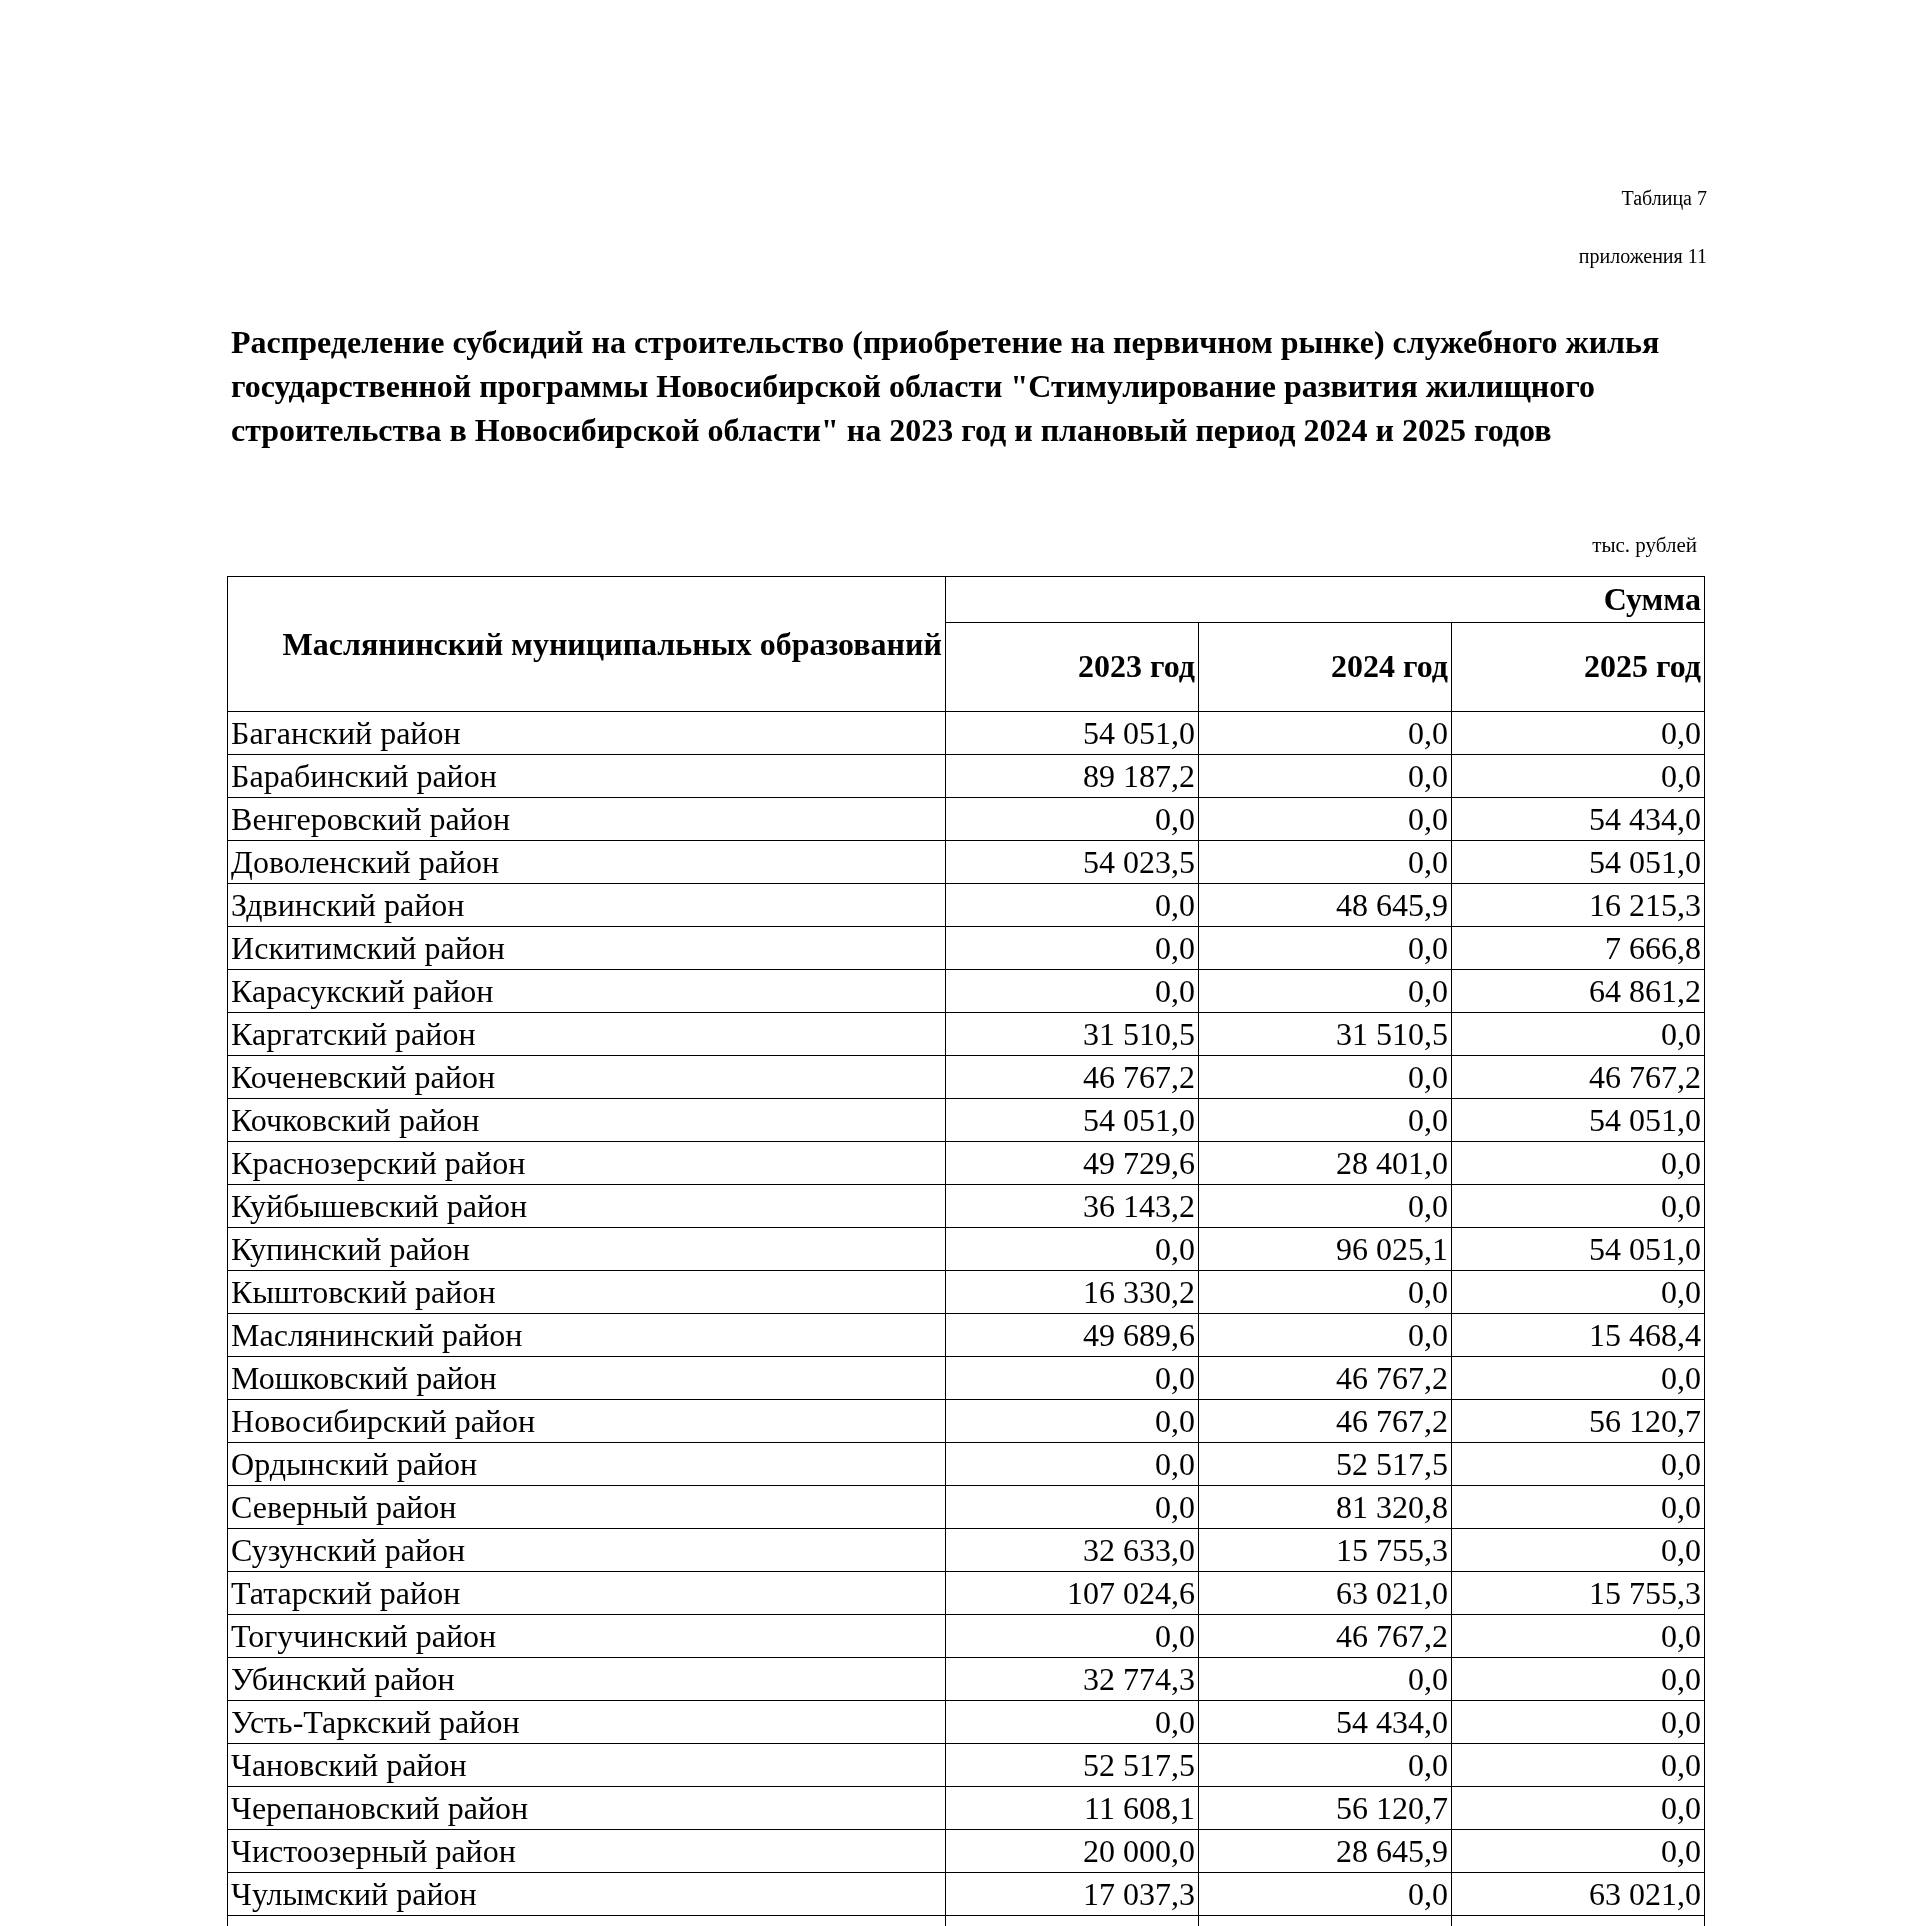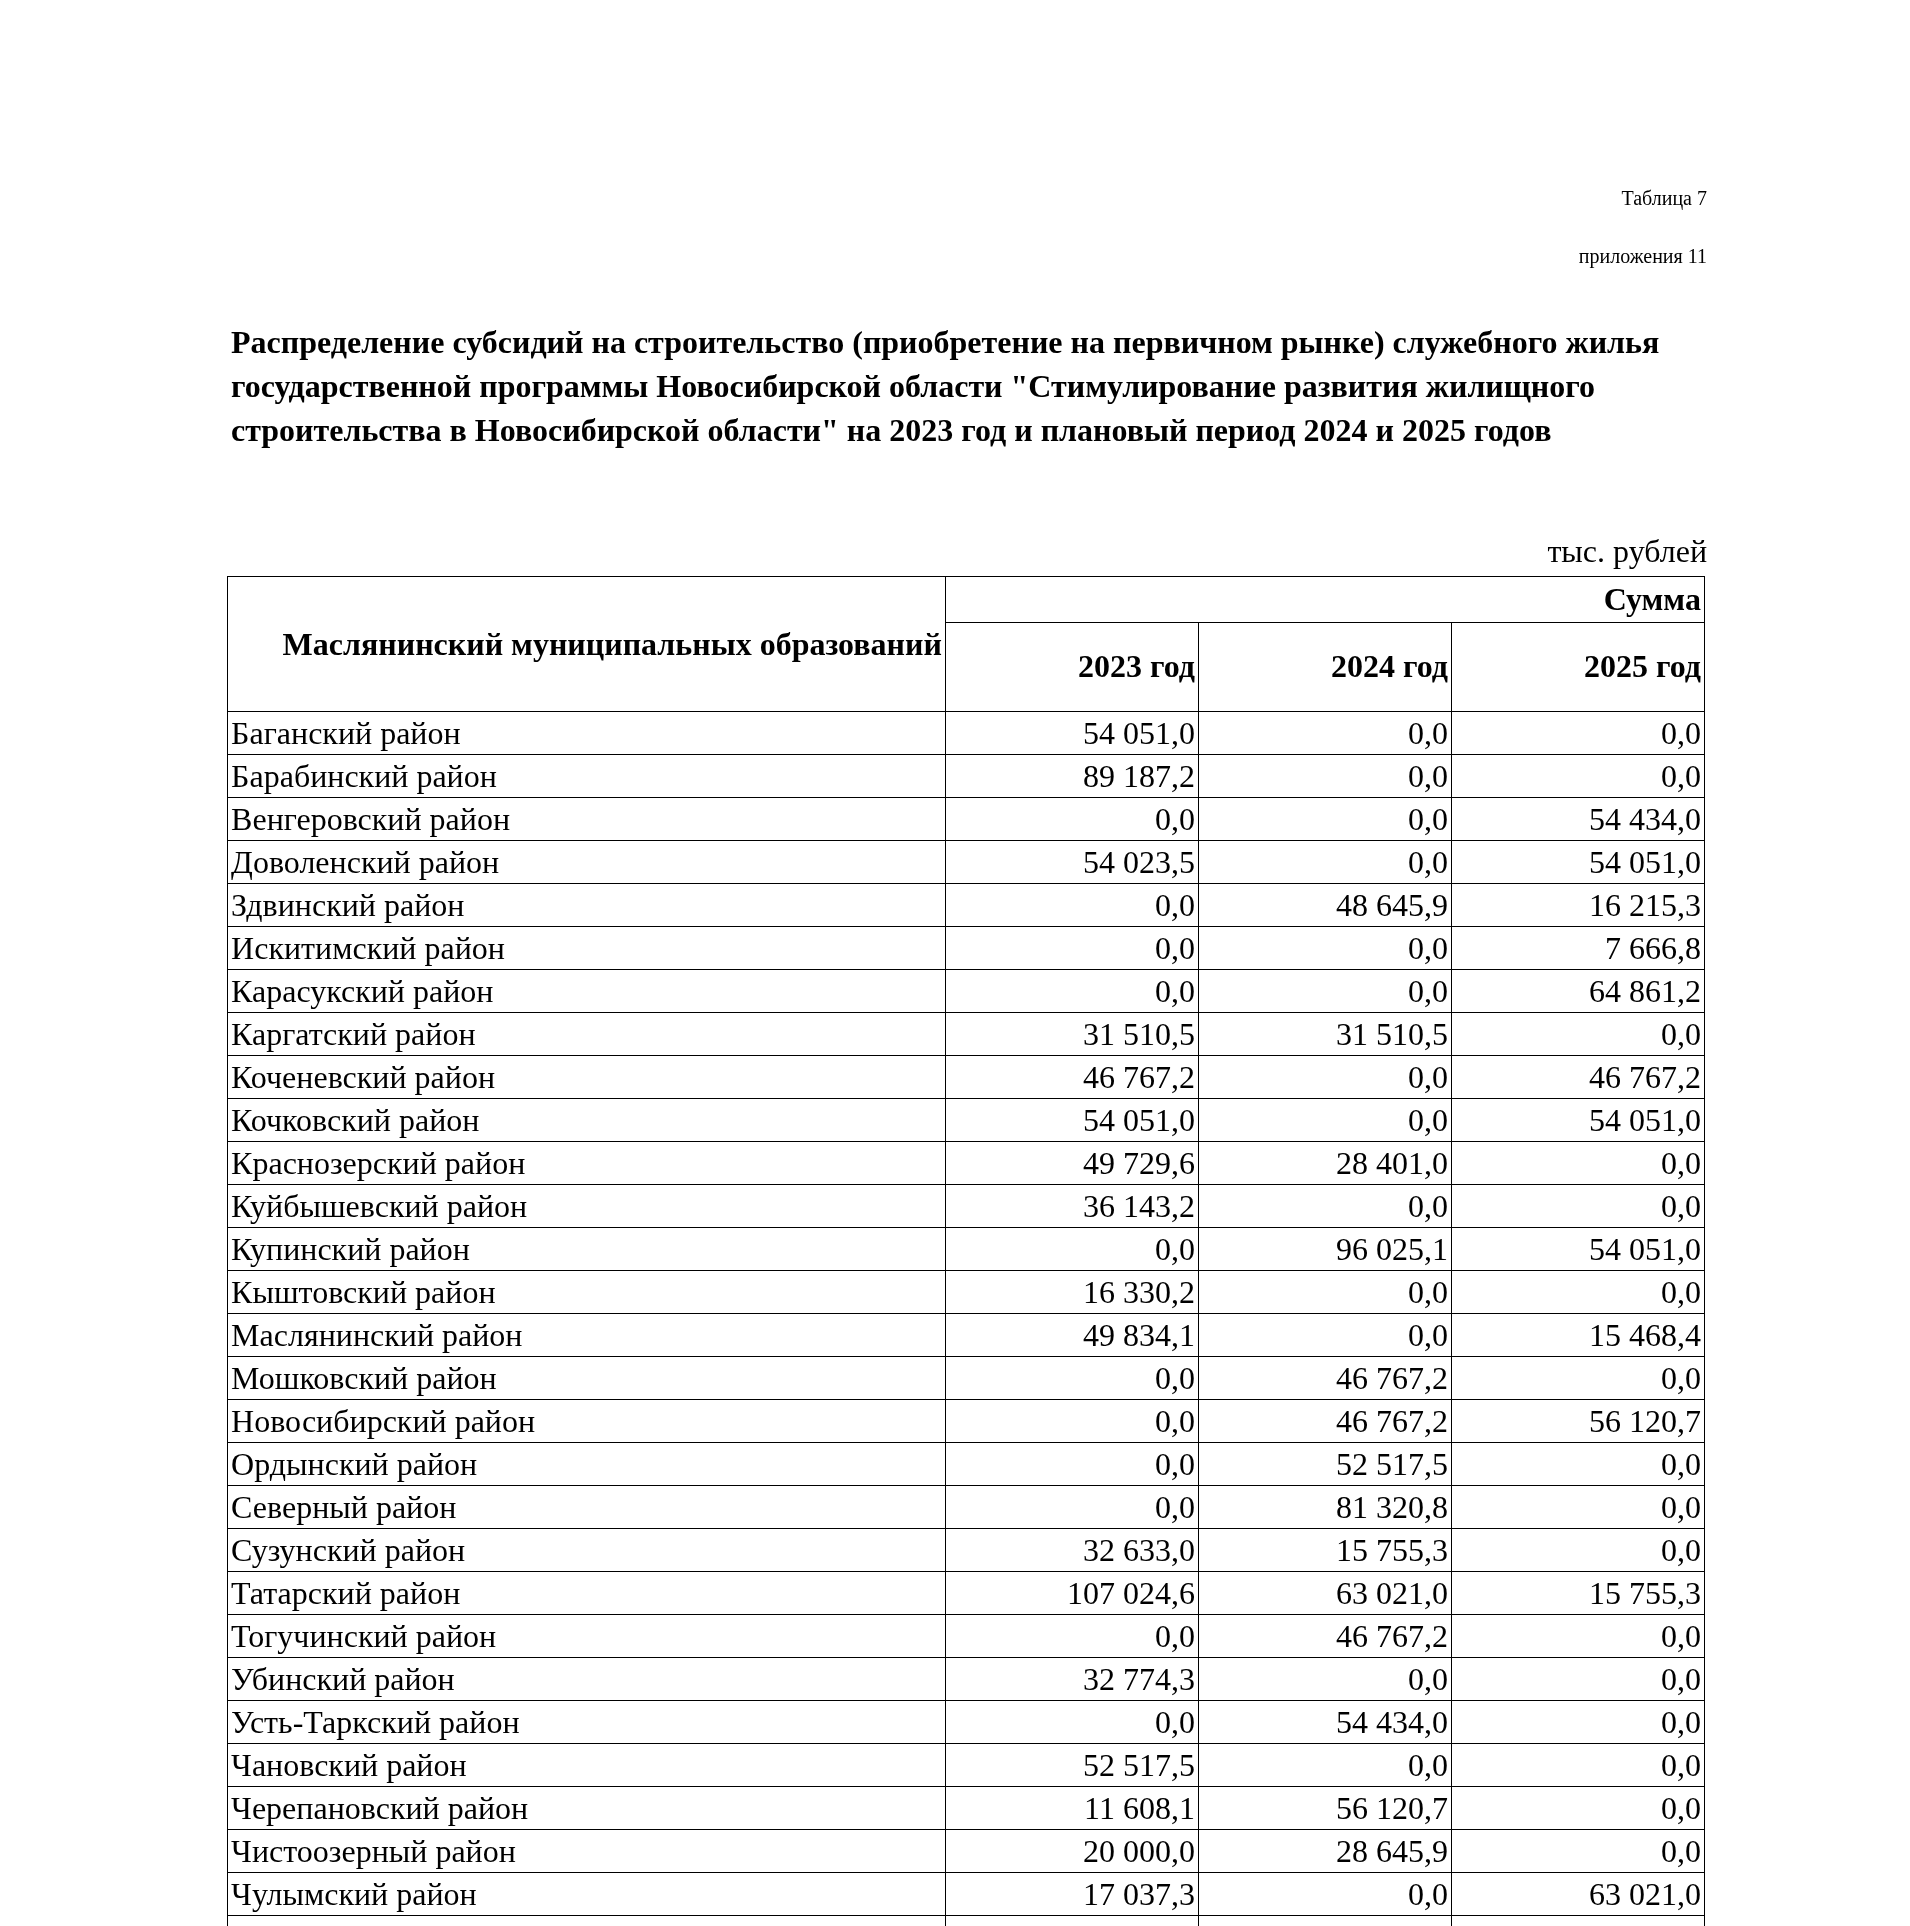--- a/index.html
+++ b/index.html
@@ -11,22 +11,22 @@
     position: absolute; right: 204px; text-align: right;
     font-size: 20px; line-height: 1;
   }
   #ref1 { top: 188px; }
   #ref2 { top: 246px; }
   .title {
     position: absolute; left: 231px; width: 1472px; top: 320px;
     text-align: left; font-weight: bold; font-size: 32px; line-height: 44px;
   }
   .units {
-    position: absolute; right: 204px; top: 535px;
-    font-size: 32px; line-height: 1;
+    position: absolute; right: 214px; top: 535px;
+    font-size: 21px; line-height: 1;
   }
   table.main {
     position: absolute; left: 227px; top: 576px;
     width: 1478px; border-collapse: collapse; table-layout: fixed;
     font-size: 32px;
   }
   table.main td, table.main th {
     border: 1.9px solid #000;
     padding: 0 3.1px;
     overflow: hidden; white-space: nowrap;
@@ -150,21 +150,21 @@
         <td class="num">54 051,0</td>
       </tr>
       <tr>
         <td class="name">Кыштовский район</td>
         <td class="num">16 330,2</td>
         <td class="num">0,0</td>
         <td class="num">0,0</td>
       </tr>
       <tr>
         <td class="name">Маслянинский район</td>
-        <td class="num">49 834,1</td>
+        <td class="num">49 689,6</td>
         <td class="num">0,0</td>
         <td class="num">15 468,4</td>
       </tr>
       <tr>
         <td class="name">Мошковский район</td>
         <td class="num">0,0</td>
         <td class="num">46 767,2</td>
         <td class="num">0,0</td>
       </tr>
       <tr>

